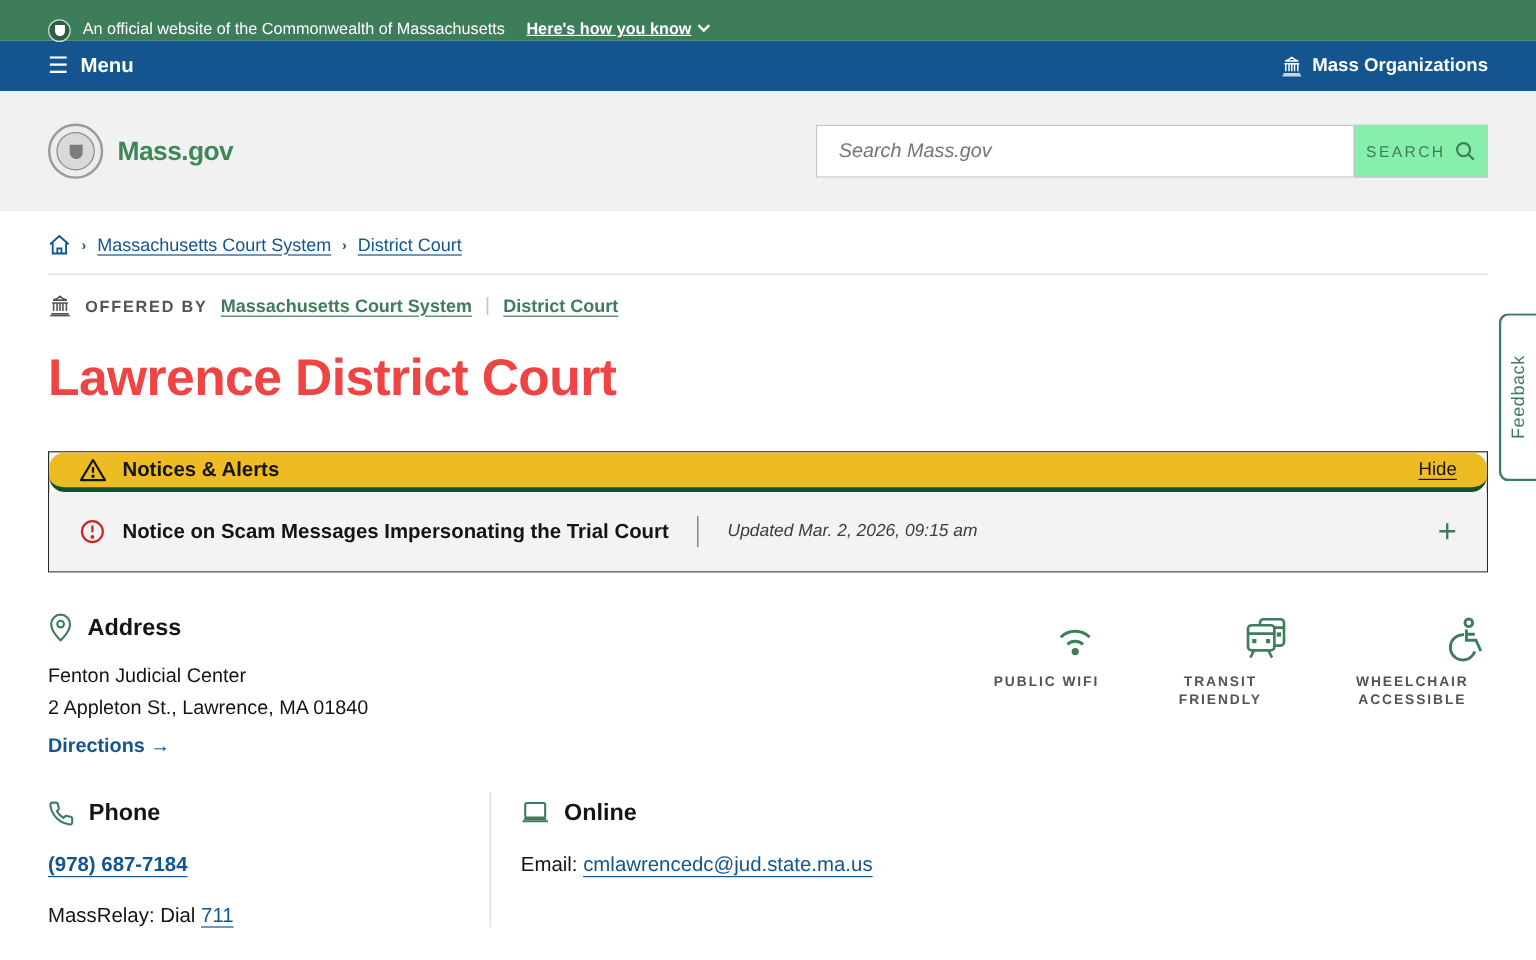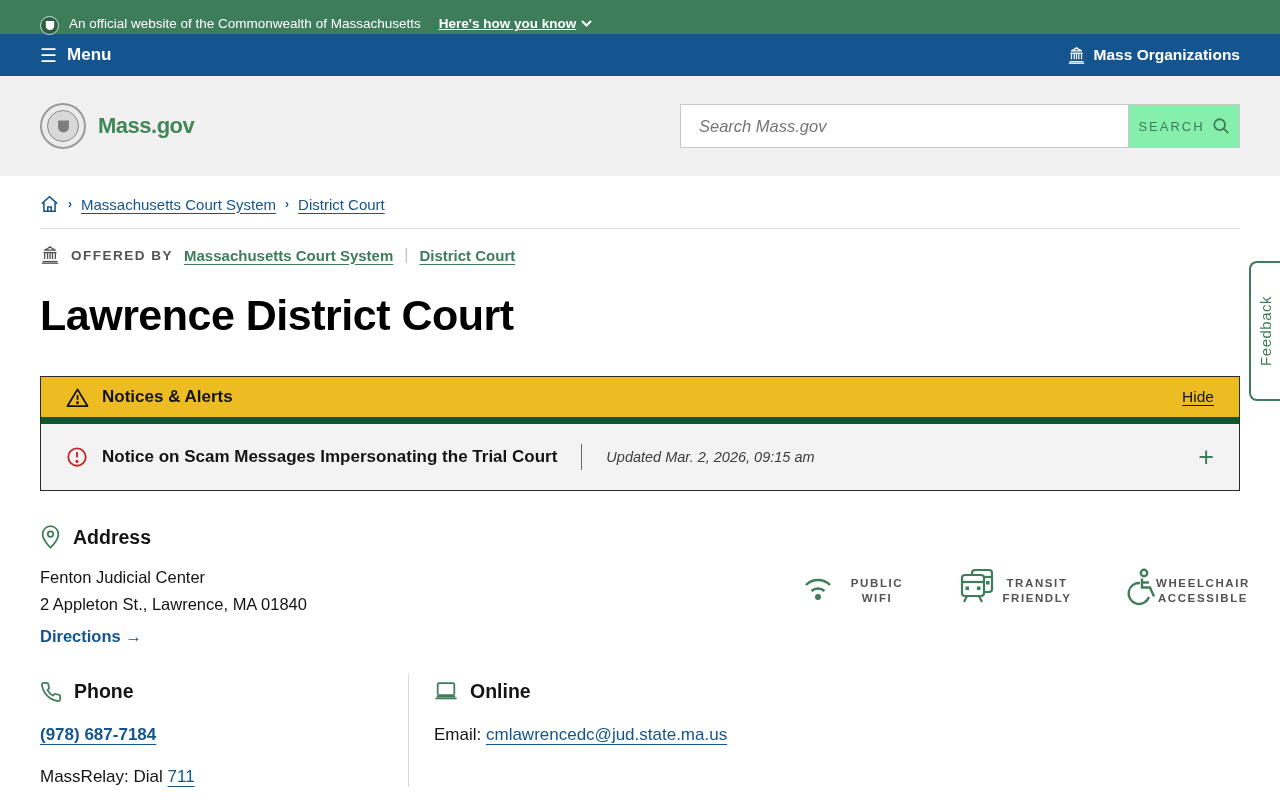--- a/index.html
+++ b/index.html
@@ -69,45 +69,45 @@
     margin-top: 19px; display: flex; align-items: center; gap: 9px;
     font-size: 15px; color: #14558f;
   }
   .breadcrumb a { color: #14558f; text-decoration: underline; text-underline-offset: 3px; }
   .breadcrumb .sep { font-size: 12px; font-weight: 700; }
   .rule { border: none; border-top: 1px solid #dcdcdc; margin-top: 15px; }
   .offered-by { margin-top: 17px; display: flex; align-items: center; gap: 11px; }
   .offered-by .label { font-size: 13.5px; font-weight: 600; letter-spacing: 1.5px; color: #535353; }
   .offered-by a { color: #3e7d5a; font-size: 15px; font-weight: 600; text-decoration: underline; text-underline-offset: 3px; }
   .offered-by .pipe { color: #c3c3c3; font-size: 16px; }
-  h1.page-title { margin-top: 27px; font-size: 43px; font-weight: 700; color: #000000; letter-spacing: -0.5px; }
+  h1.page-title { margin-top: 27px; font-size: 43px; font-weight: 700; color: #ef4444; letter-spacing: -0.5px; }
   
   .alerts { margin-top: 36px; border: 1px solid #2b2b2b; }
   .alerts-header {
-    background: #edbc23; height: 47px; display: flex; align-items: center;
-    padding: 0 25px; gap: 13px; border-bottom: 7px solid #14532d;
+    background: #edbc23; height: 33px; display: flex; align-items: center;
+    padding: 0 25px; gap: 13px; border-bottom: 4px solid #14532d; border-radius: 13px;
   }
   .alerts-header .title { font-size: 17px; font-weight: 700; }
   .alerts-header .hide { margin-left: auto; font-size: 15.5px; color: #141414; text-decoration: underline; text-underline-offset: 3px; cursor: pointer; }
   .notice-row {
     background: #f3f3f3; height: 66px; display: flex; align-items: center;
     padding: 0 25px; gap: 14px;
   }
   .notice-row .notice-title { font-size: 17px; font-weight: 700; }
   .notice-row .vline { width: 1px; height: 26px; background: #6a6a6a; margin: 0 10px; }
   .notice-row .updated { font-size: 14.5px; font-style: italic; color: #3c3c3c; }
   .notice-row .plus { margin-left: auto; color: #3e7d5a; font-size: 27px; font-weight: 400; line-height: 1; cursor: pointer; }
   
   .addr-section { margin-top: 34px; display: flex; justify-content: space-between; }
   .sec-head { display: flex; align-items: center; gap: 12px; }
   .sec-head .sec-title { font-size: 19.5px; font-weight: 700; }
   .addr-lines { margin-top: 15px; font-size: 16.5px; line-height: 27px; color: #141414; }
   .directions { margin-top: 9px; display: inline-block; font-size: 16.5px; font-weight: 700; color: #14558f; cursor: pointer; }
   .amenities { display: flex; gap: 42px; margin-top: 2px; margin-right: 4px; }
-  .amenity { width: 118px; display: flex; flex-direction: row; align-items: center; }
+  .amenity { width: 118px; display: flex; flex-direction: column; align-items: flex-end; }
   .amenity .a-icon { color: #3e7d5a; height: 40px; display: flex; align-items: center; }
   .amenity .a-label {
     margin-top: 9px; font-size: 11.5px; font-weight: 600; letter-spacing: 1.6px;
     color: #535353; text-align: center; line-height: 15px;
   }
   
   .contact-row { margin-top: 28px; display: flex; }
   .phone-col { width: 368px; padding-top: 6px; }
   .online-col { border-left: 1px solid #d9d9d9; padding-left: 25px; padding-top: 6px; flex: 1; }
   .contact-item { margin-top: 22px; font-size: 17px; }

